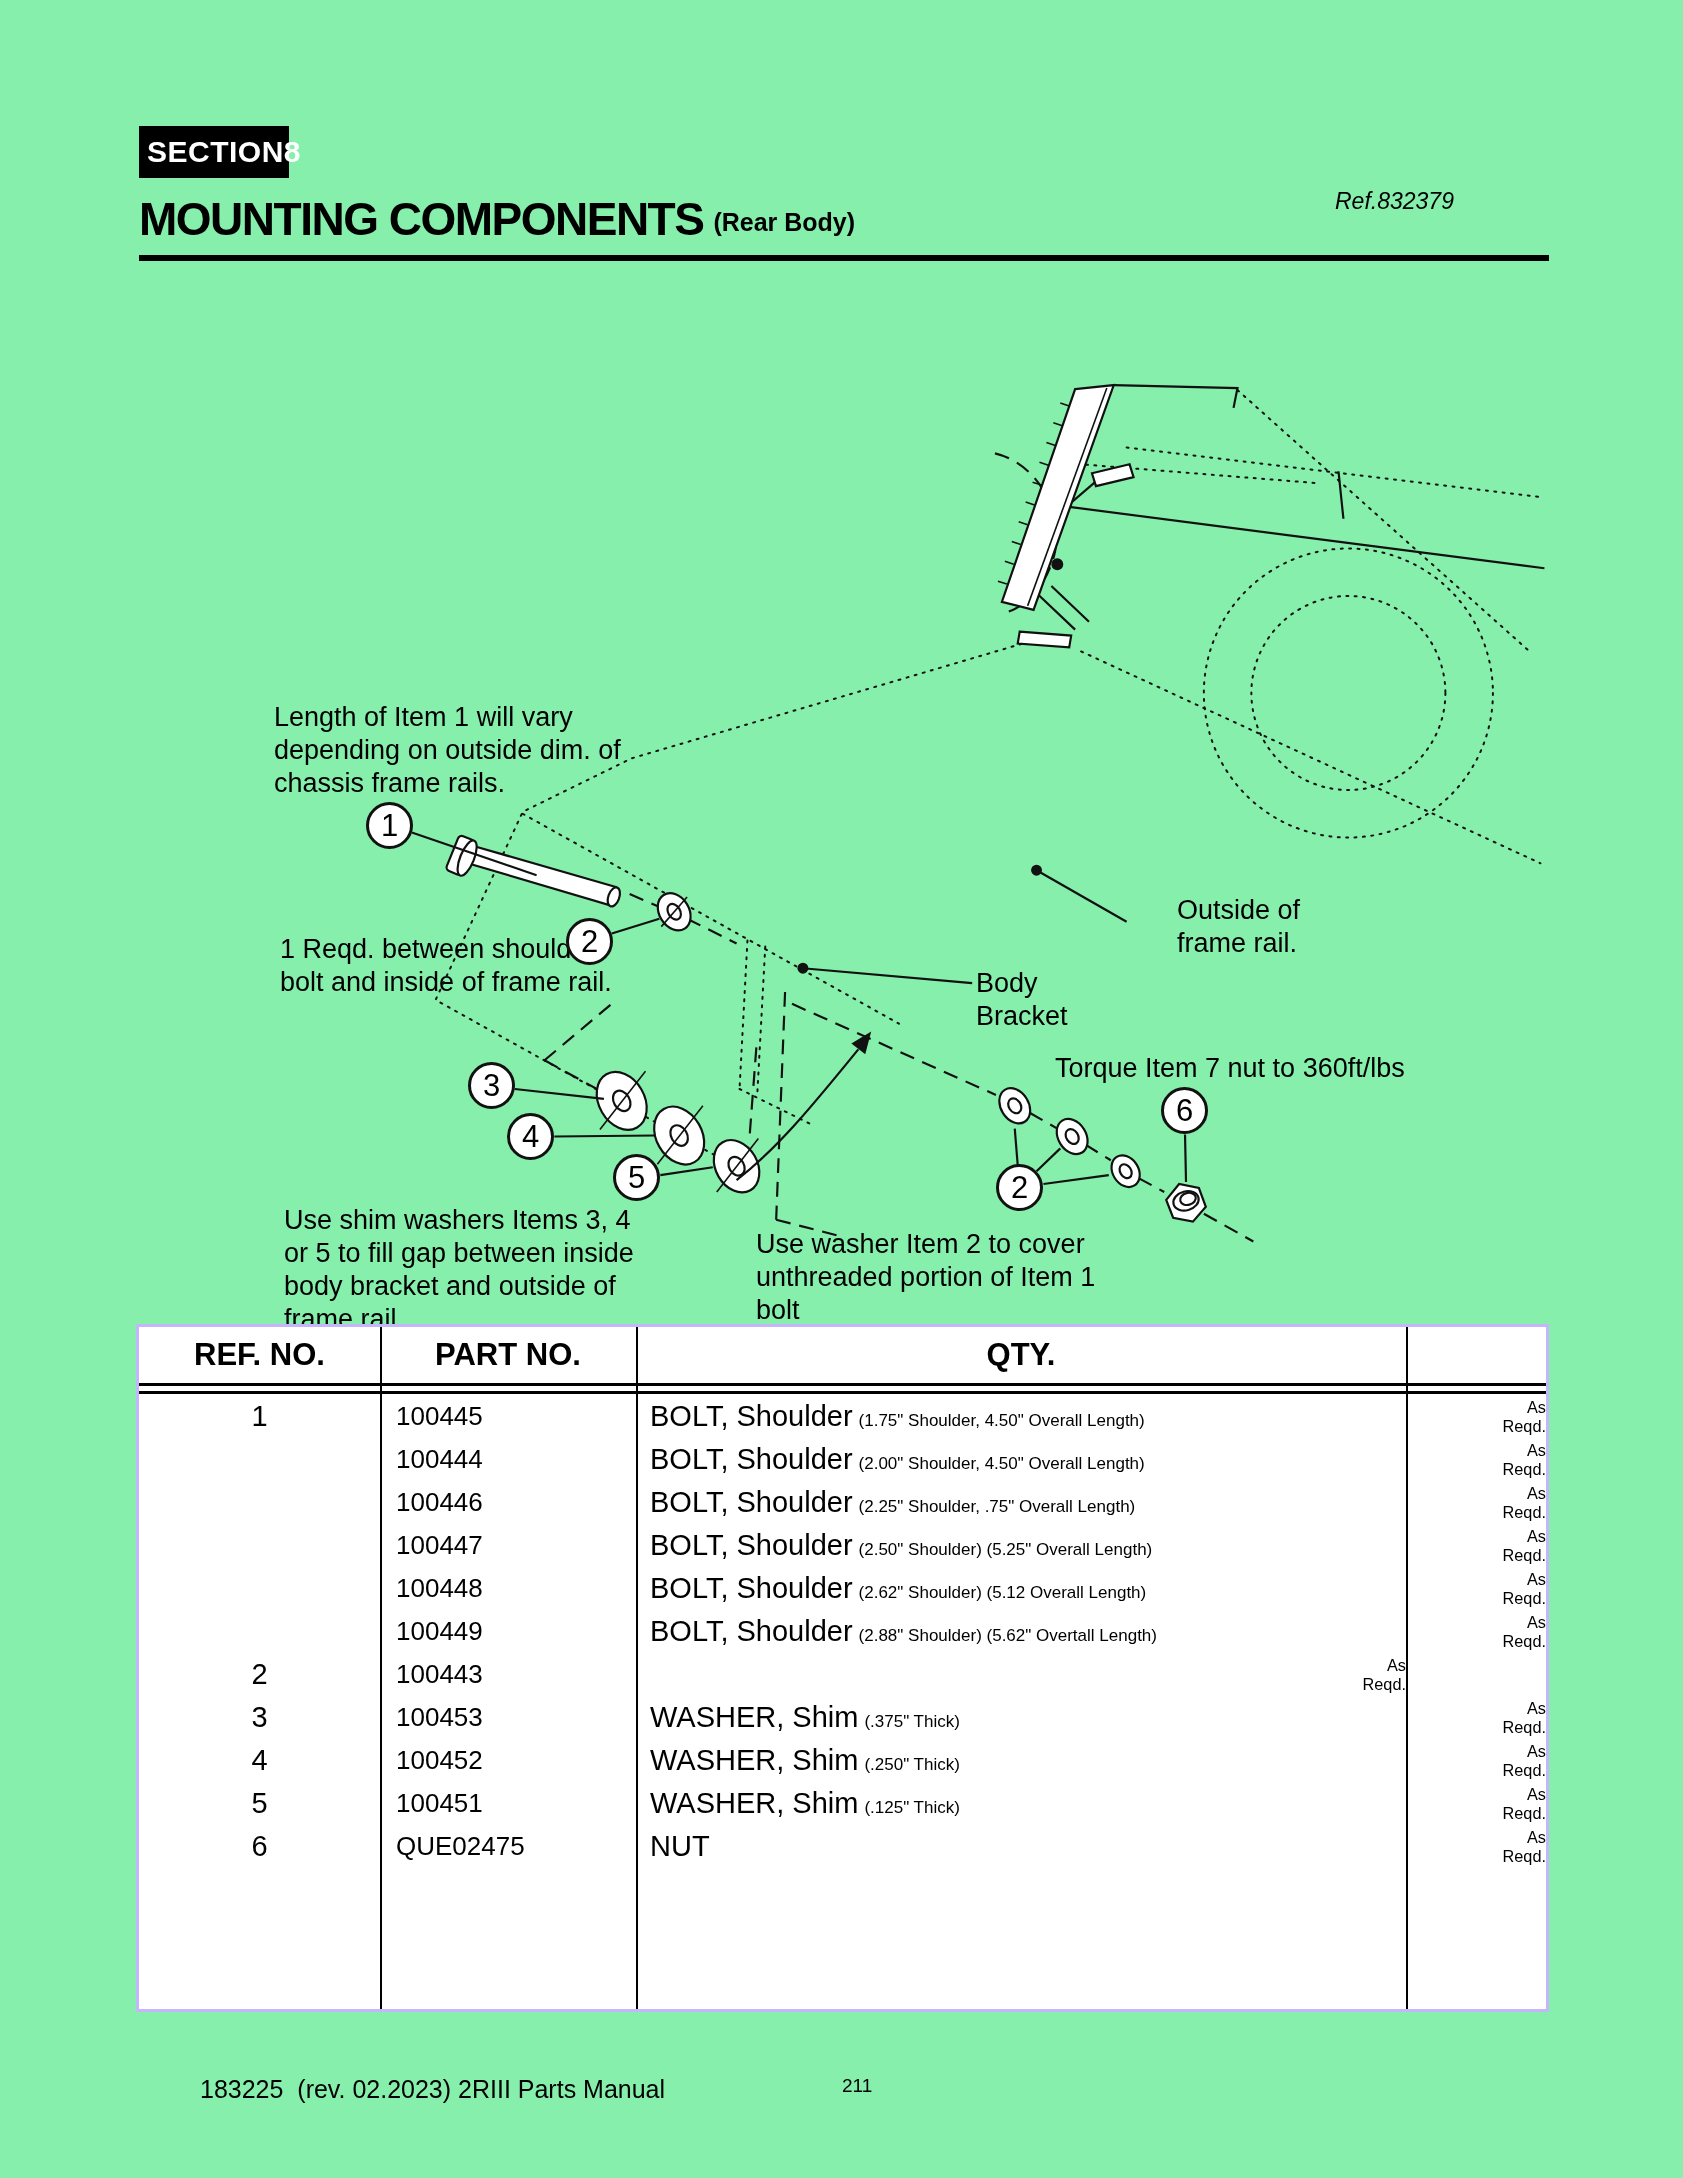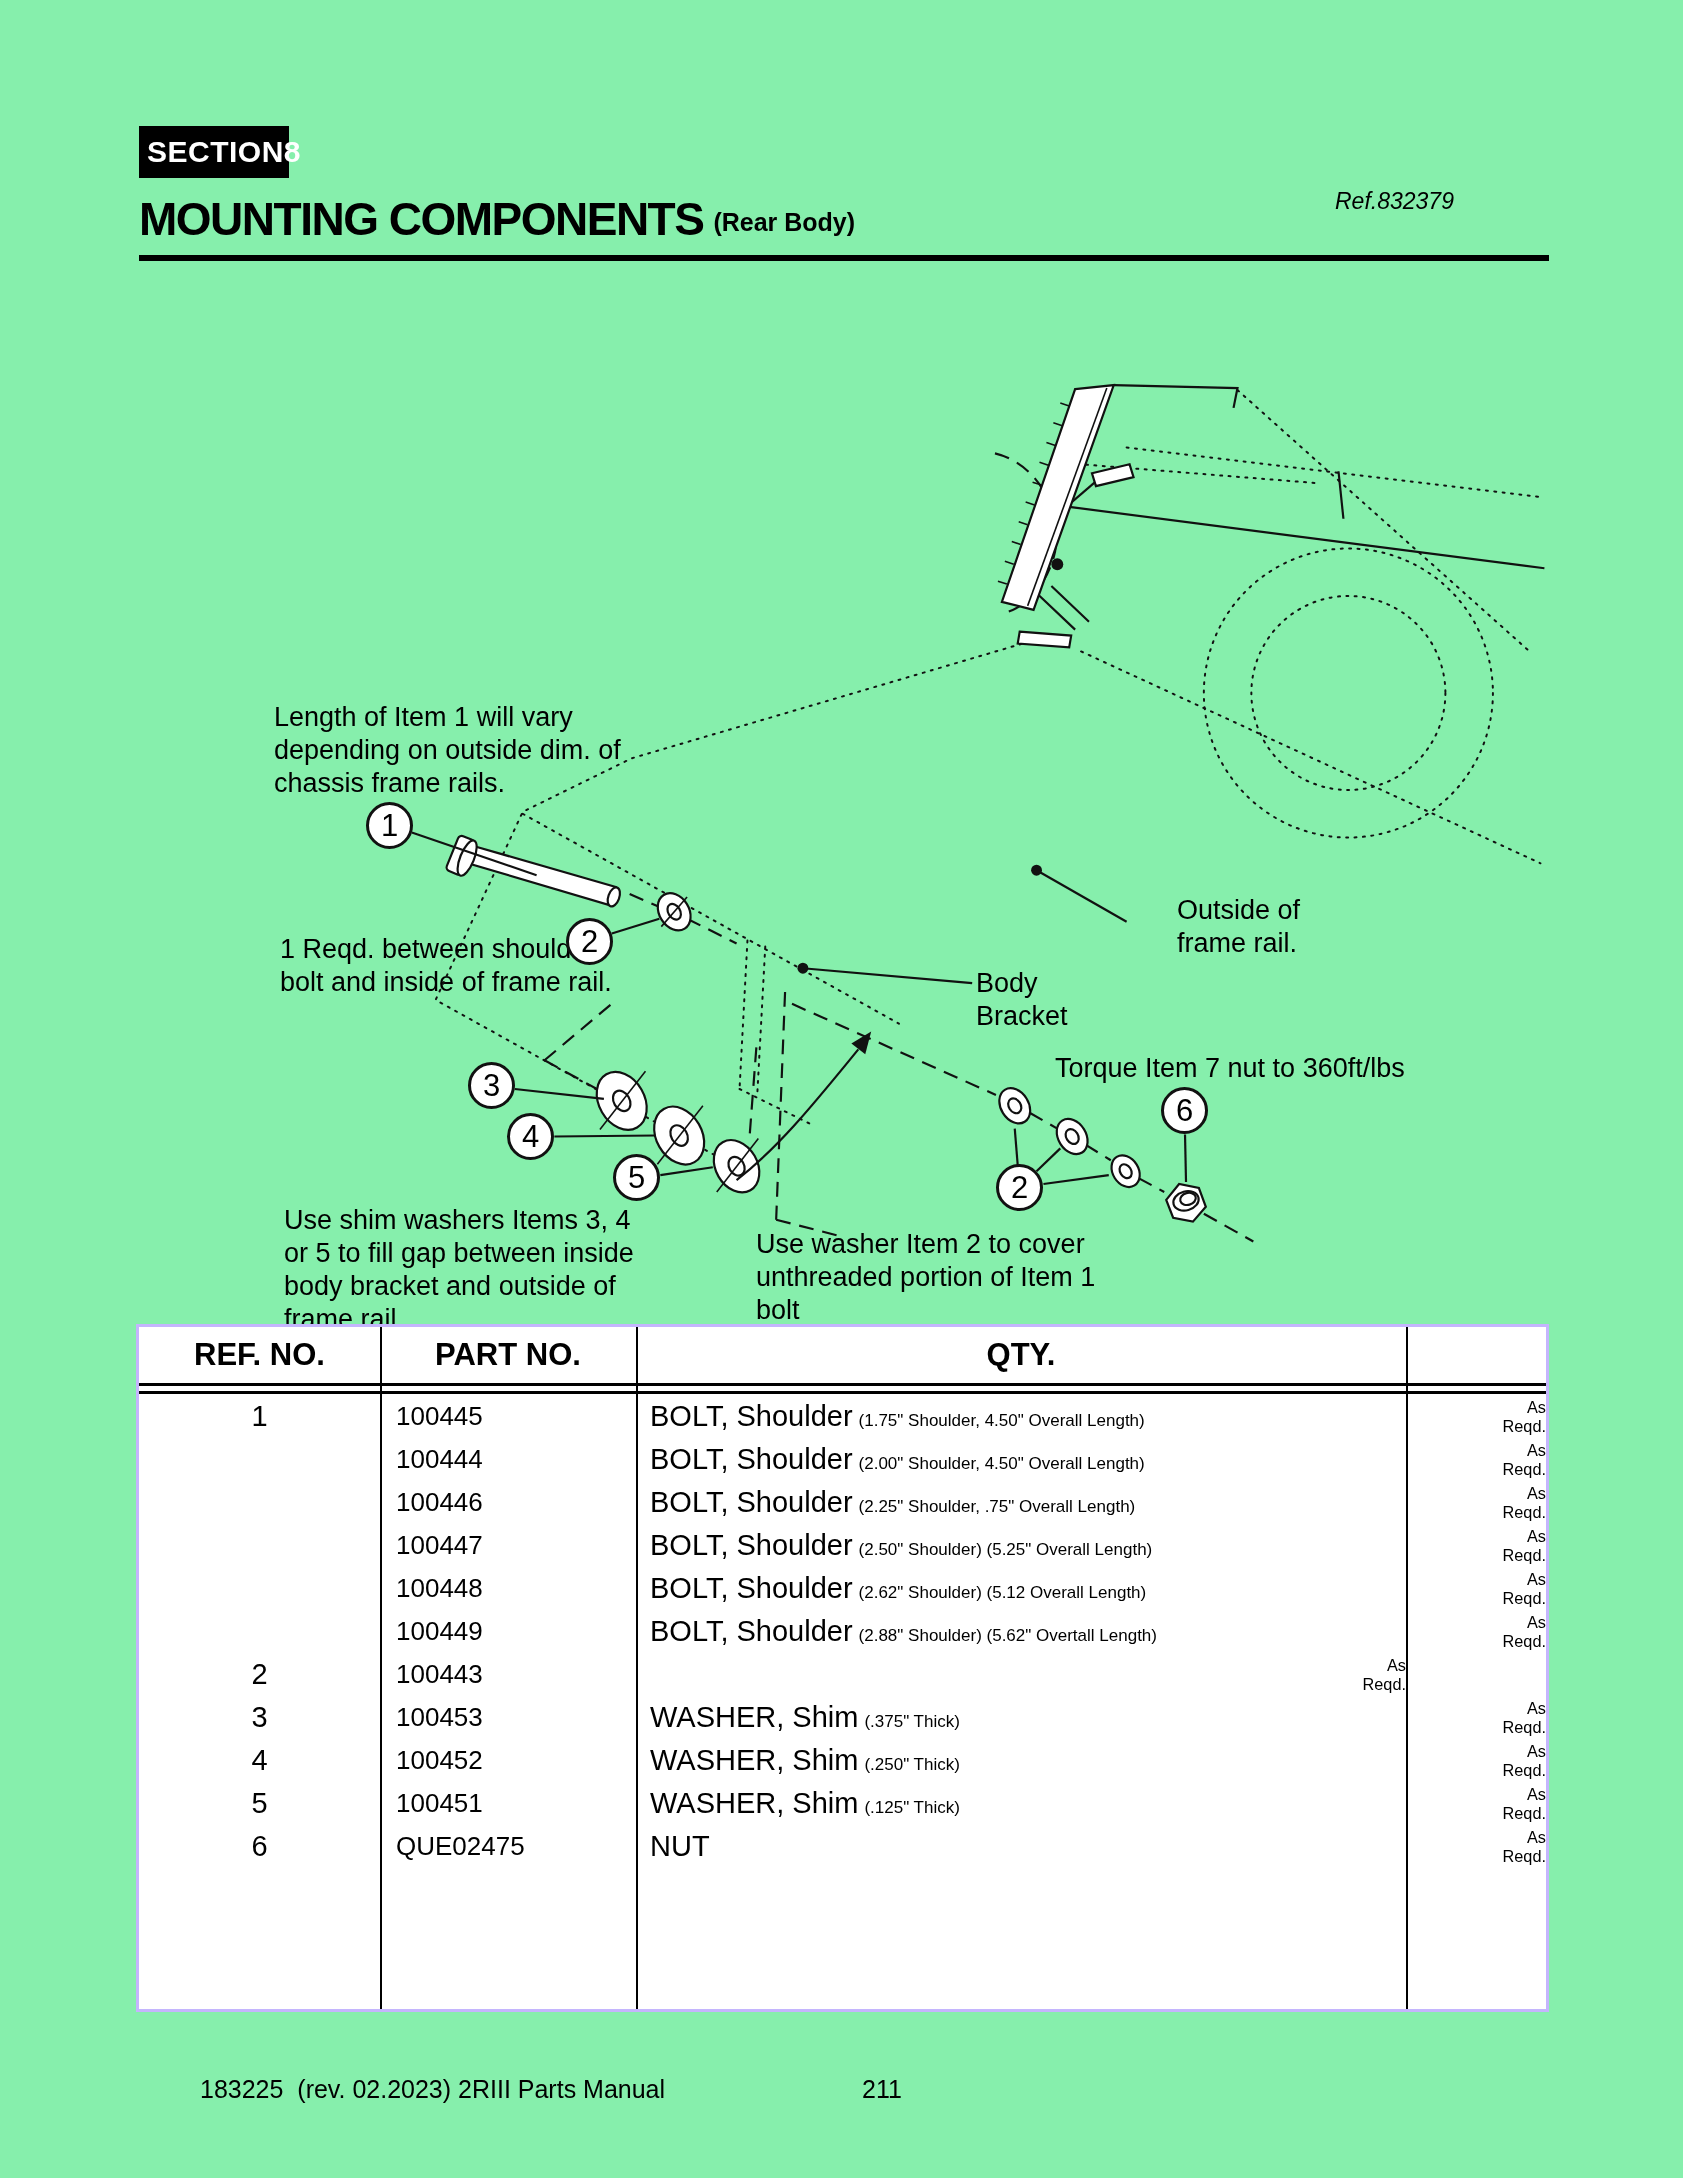--- a/index.html
+++ b/index.html
@@ -41,21 +41,21 @@
   .vline{position:absolute;top:0;height:100%;width:2px;background:#000;}
   #table-rows{position:absolute;left:0;top:68px;width:100%;}
   .trow{display:grid;grid-template-columns:241px 256px 770px 140px;height:43px;align-items:center;}
   .c-ref{text-align:center;font-size:29px;}
   .c-part{padding-left:16px;font-size:26px;}
   .c-desc{padding-left:14px;font-size:29px;white-space:nowrap;}
   .c-desc .detail{font-size:17px;margin-left:6px;}
   .c-qty{text-align:right;font-size:16.3px;line-height:1.12;white-space:pre-line;}
   
   #footer-left{left:200px;top:2075px;font-size:25px;white-space:pre;}
-  #footer-page{left:862px;top:2075px;font-size:25px;}
+  #footer-page{left:842px;top:2075px;font-size:19px;}
 </style>
 </head>
 <body>
 
 <div id="page">
 
   <div class="abs" id="section-box">
     <span>SECTION</span>
     <span>8</span>
   </div>

